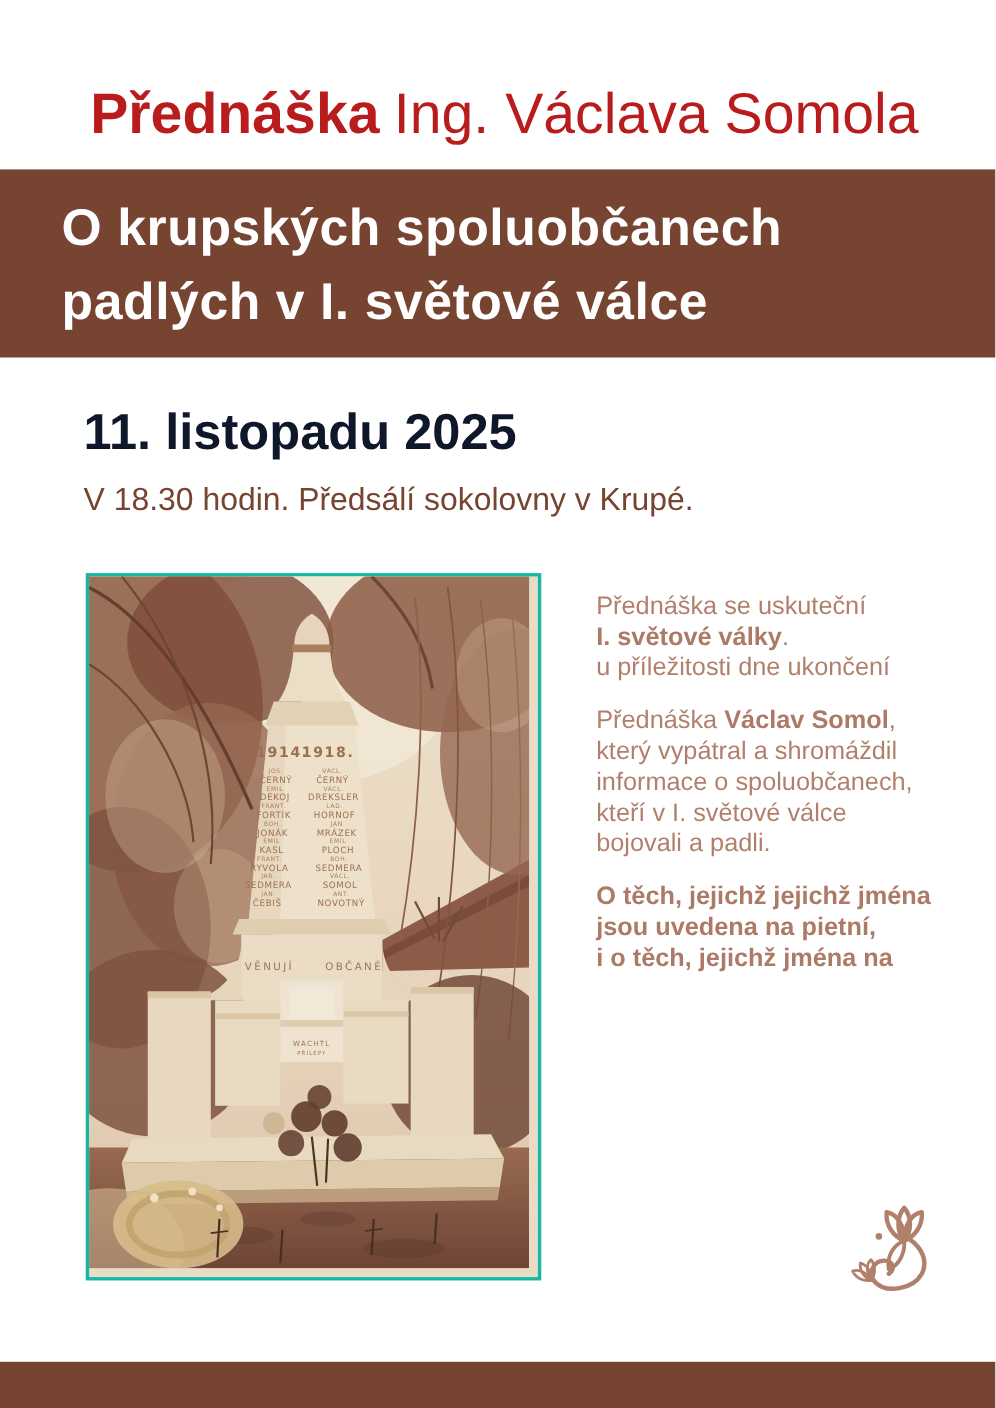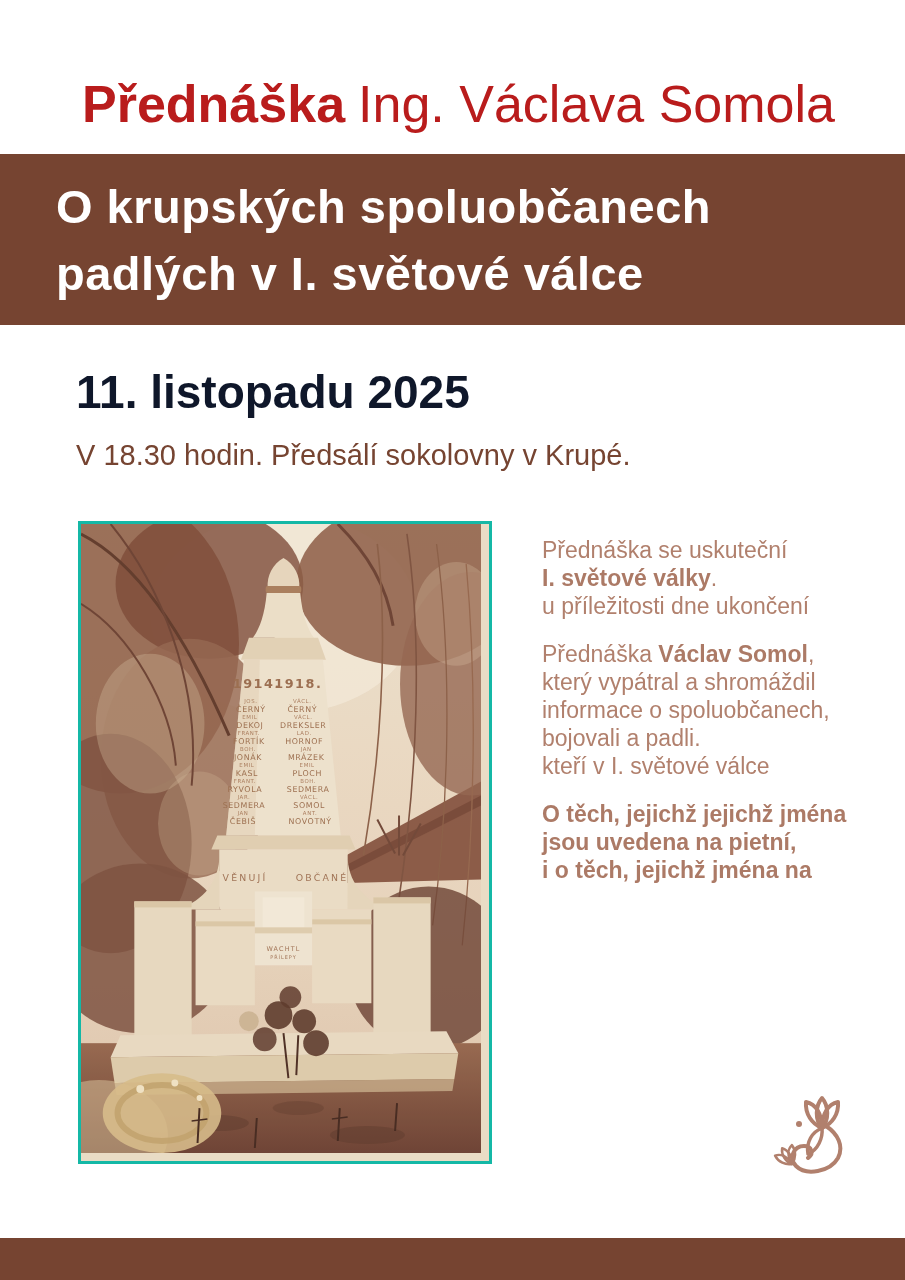--- a/index.html
+++ b/index.html
@@ -188,22 +188,22 @@
 <div class="info-col">
   <p class="para">
     <span class="ln">Přednáška se uskuteční</span>
     <span class="ln"><b>I. světové války</b><span>.</span></span>
     <span class="ln">u příležitosti dne ukončení</span>
   </p>
   <p class="para">
     <span class="ln"><span>Přednáška </span><b>Václav Somol</b><span>,</span></span>
     <span class="ln">který vypátral a shromáždil</span>
     <span class="ln">informace o spoluobčanech,</span>
+    <span class="ln">kteří v I. světové válce</span>
     <span class="ln">bojovali a padli.</span>
-    <span class="ln">kteří v I. světové válce</span>
   </p>
   <p class="para">
     <span class="ln"><b>O těch, jejichž jejichž jména</b></span>
     <span class="ln"><b>jsou uvedena na pietní,</b></span>
     <span class="ln"><b>i o těch, jejichž jména na</b></span>
   </p>
 </div>
 
 <div class="logo-box">
   <svg viewBox="0 0 78 86" width="78" height="86">

